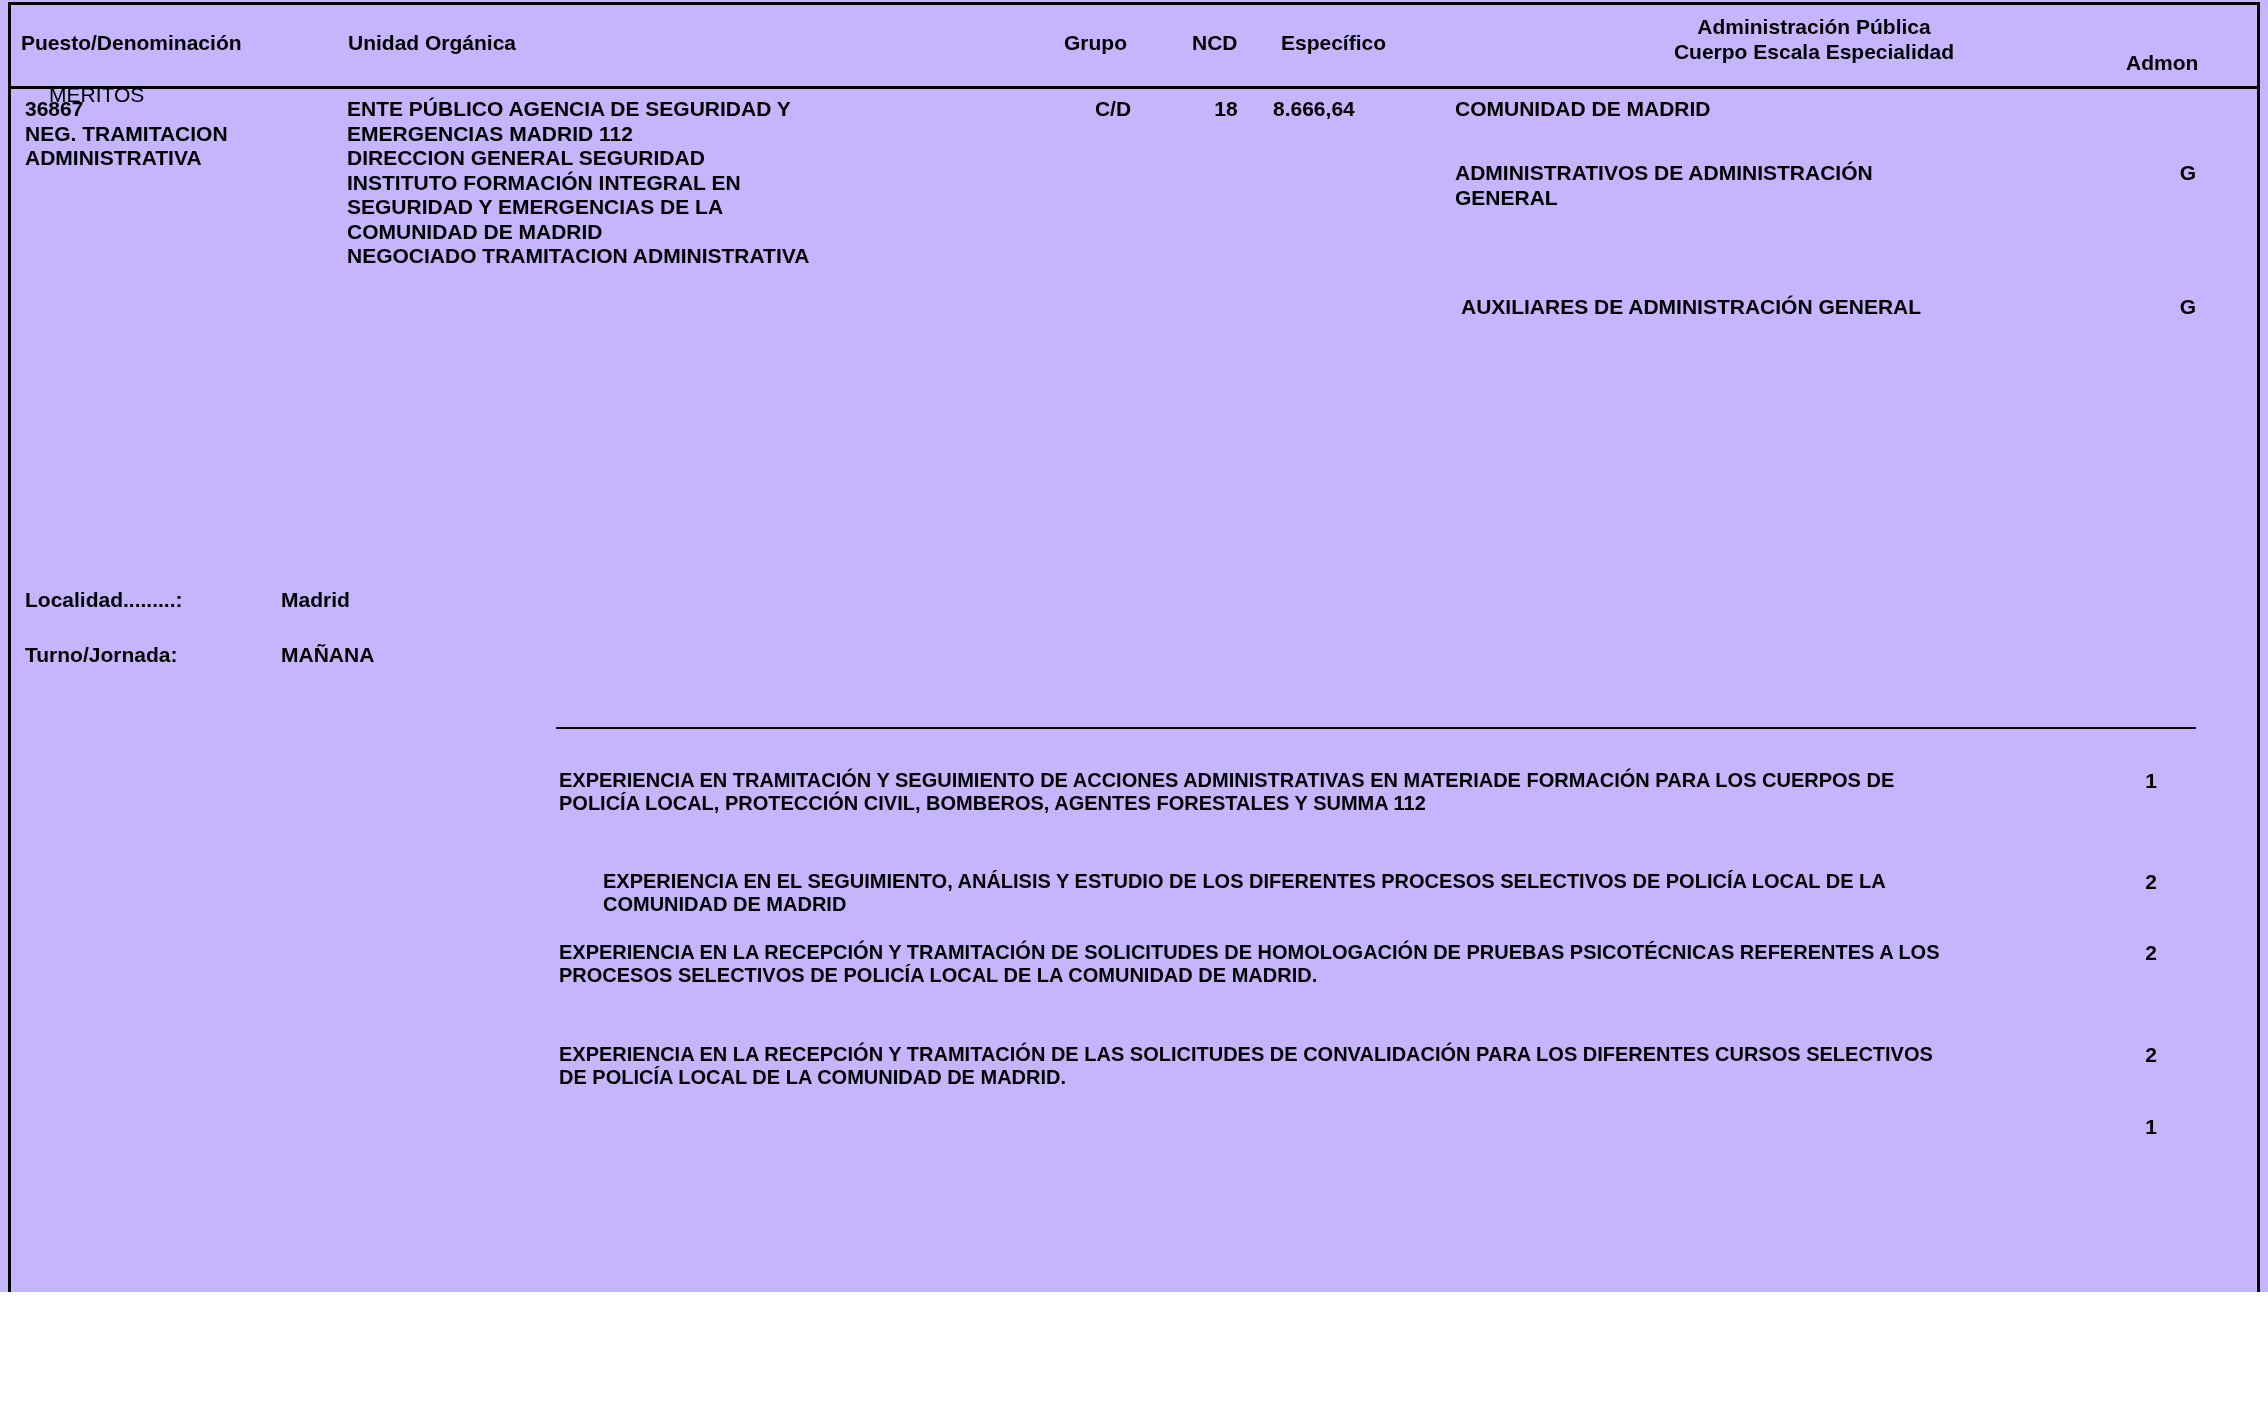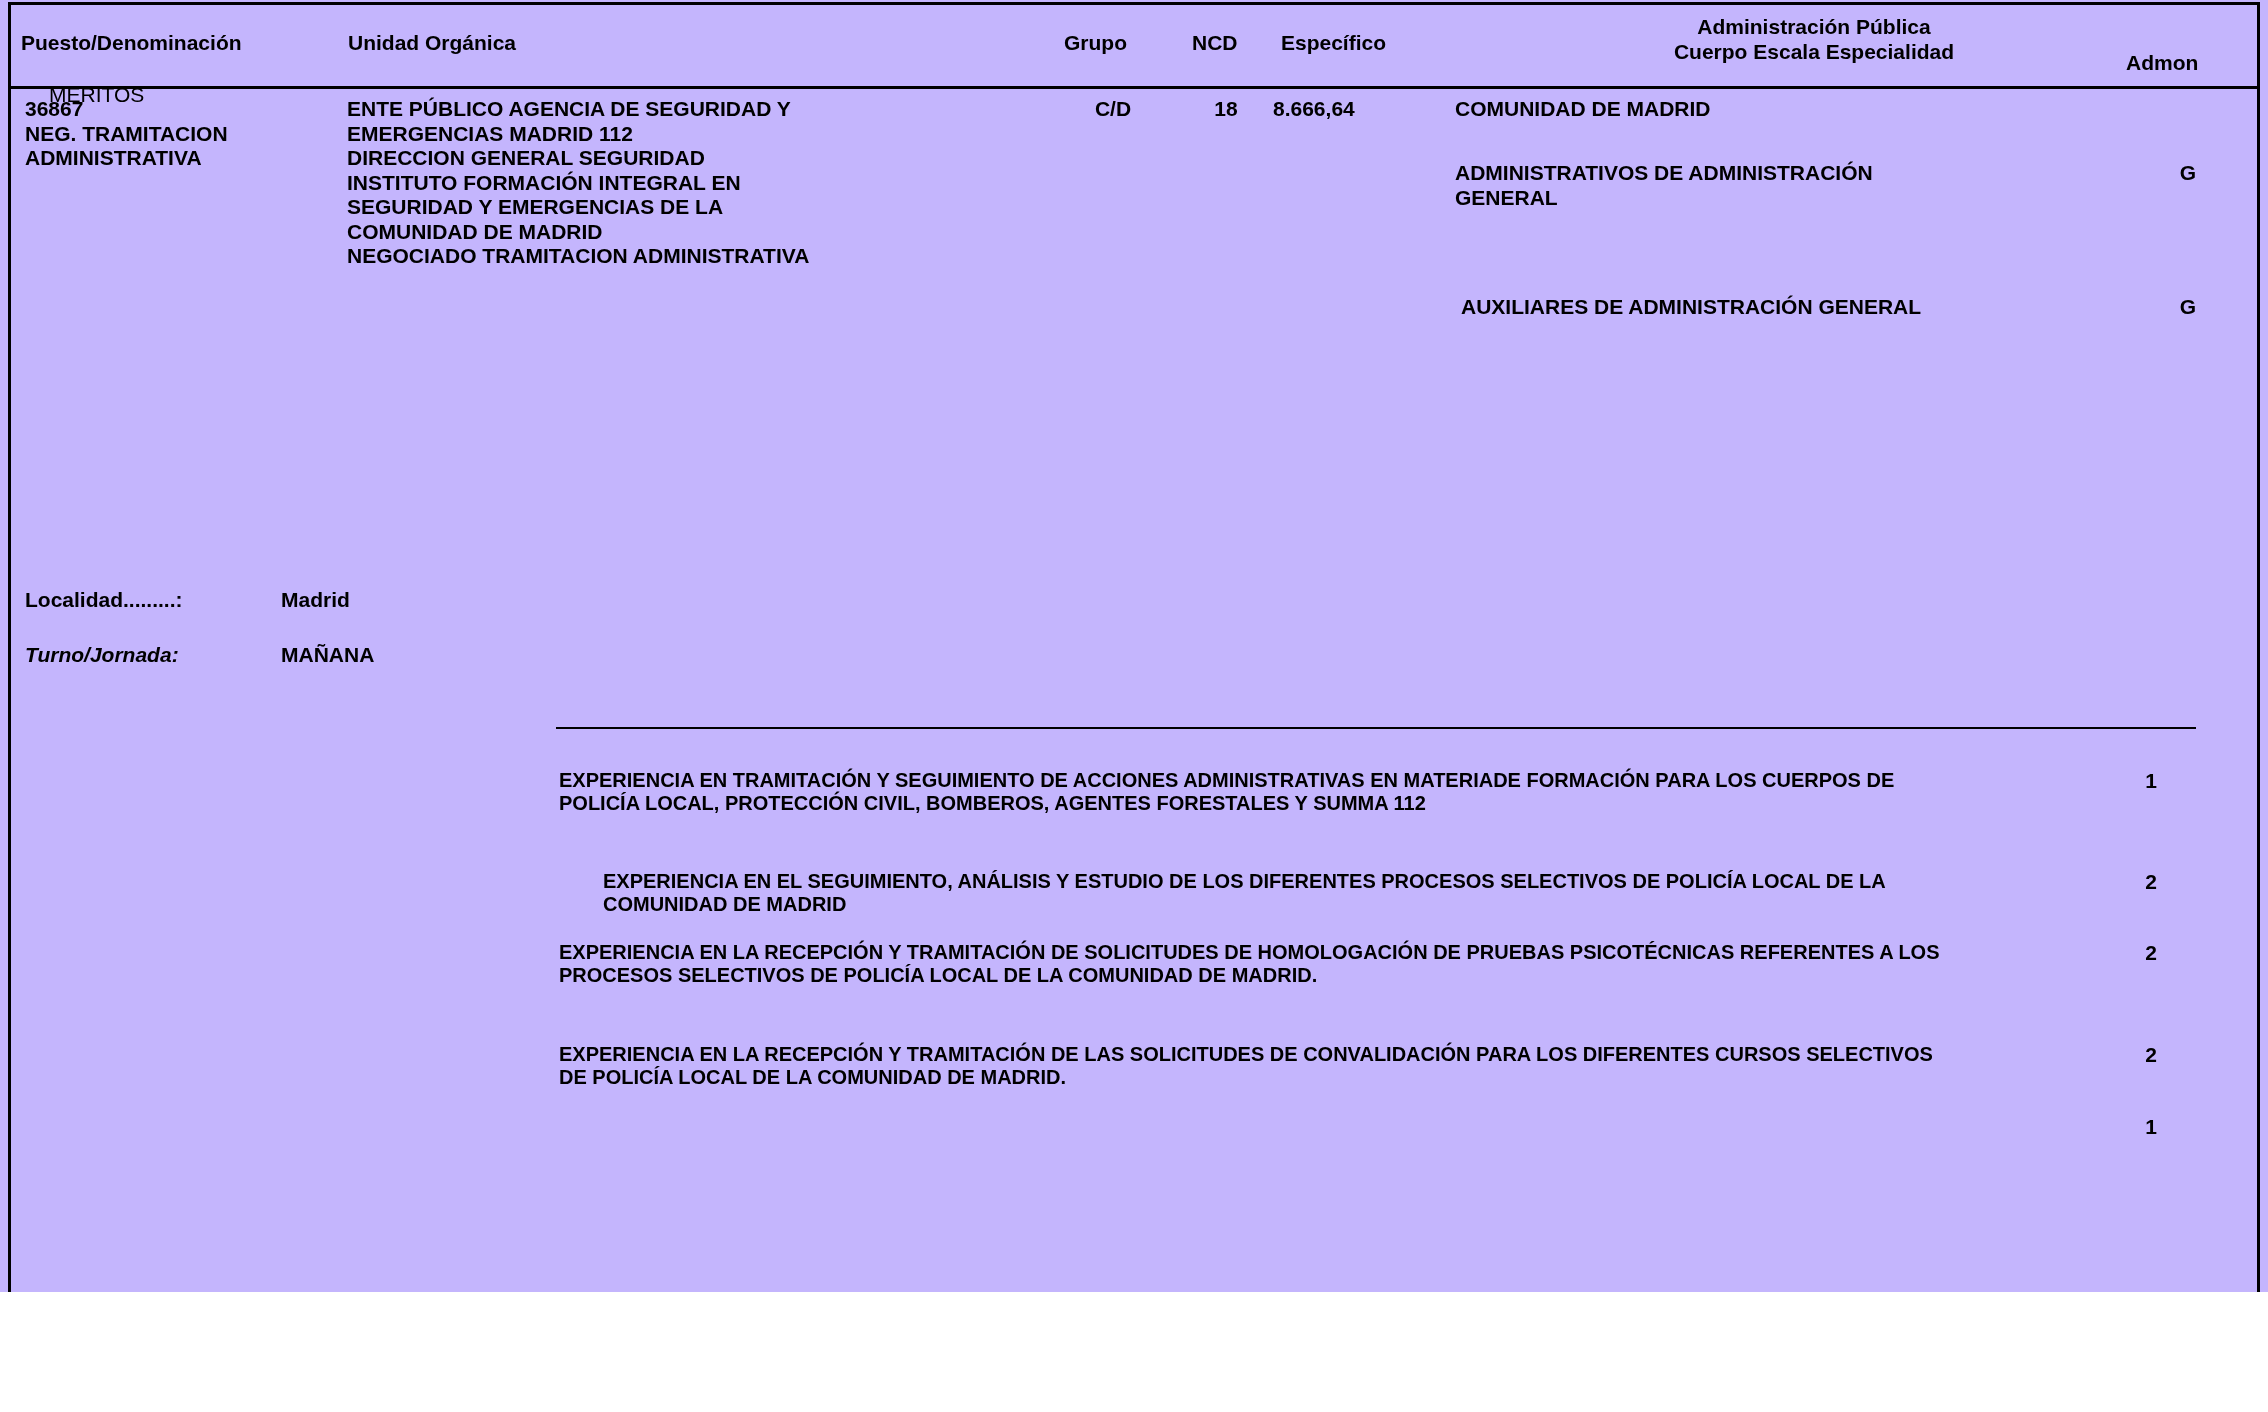--- a/index.html
+++ b/index.html
@@ -84,21 +84,21 @@
   .c-admpub  { left: 1444px; top: 14px; width: 640px; }
 
   .cuerpo-1  { left: 1444px; top: 78px;  width: 600px; }
   .admon-1   { left: 2157px; top: 78px;  width: 40px; text-align: center; }
   .cuerpo-2  { left: 1450px; top: 212px; width: 640px; }
   .admon-2   { left: 2157px; top: 212px; width: 40px; text-align: center; }
 
   
   .lbl-localidad   { left: 14px;  top: 505px; }
   .val-localidad   { left: 270px; top: 505px; }
-  .lbl-turno       { left: 14px;  top: 560px; font-style: italic; }
+  .lbl-turno       { left: 14px;  top: 560px; }
   .val-turno       { left: 270px; top: 560px; }
 
   
   .meritos-title { left: 990px; top: 578px; font-size: 21px; font-weight: normal; }
   .meritos-rule {
     position: absolute;
     left: 545px;
     top: 644px;
     width: 1640px;
     border-top: 2px solid #000;

